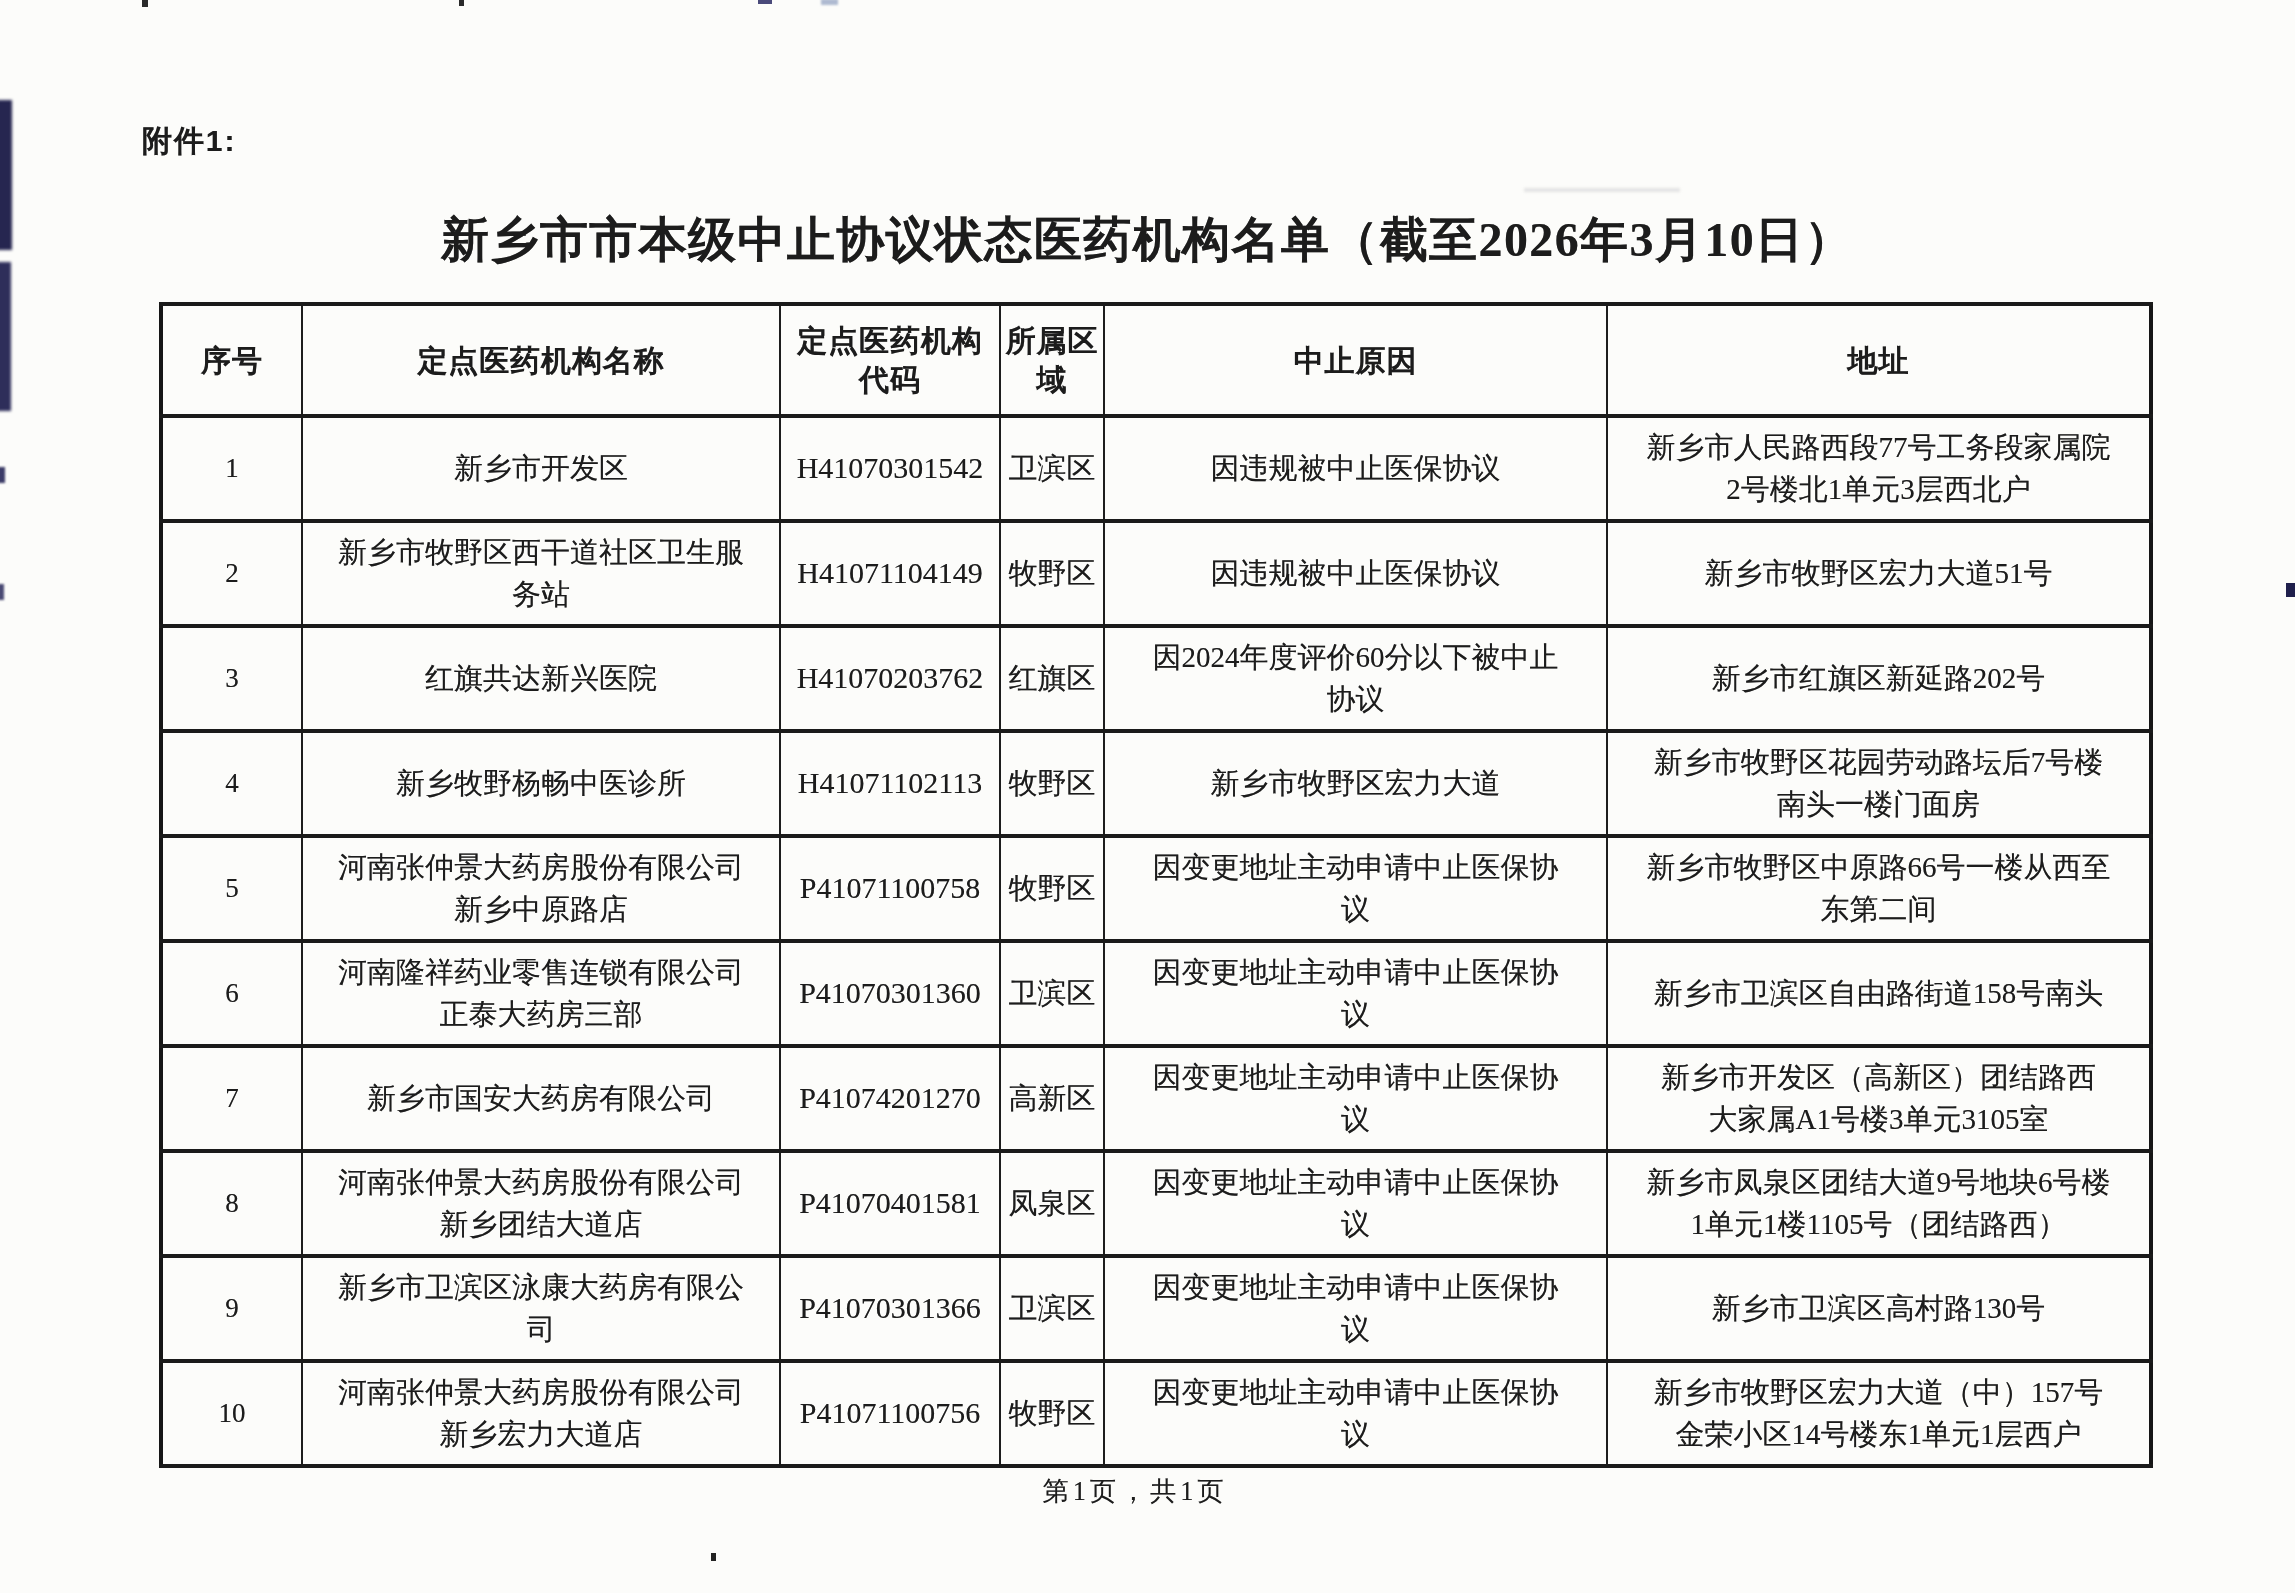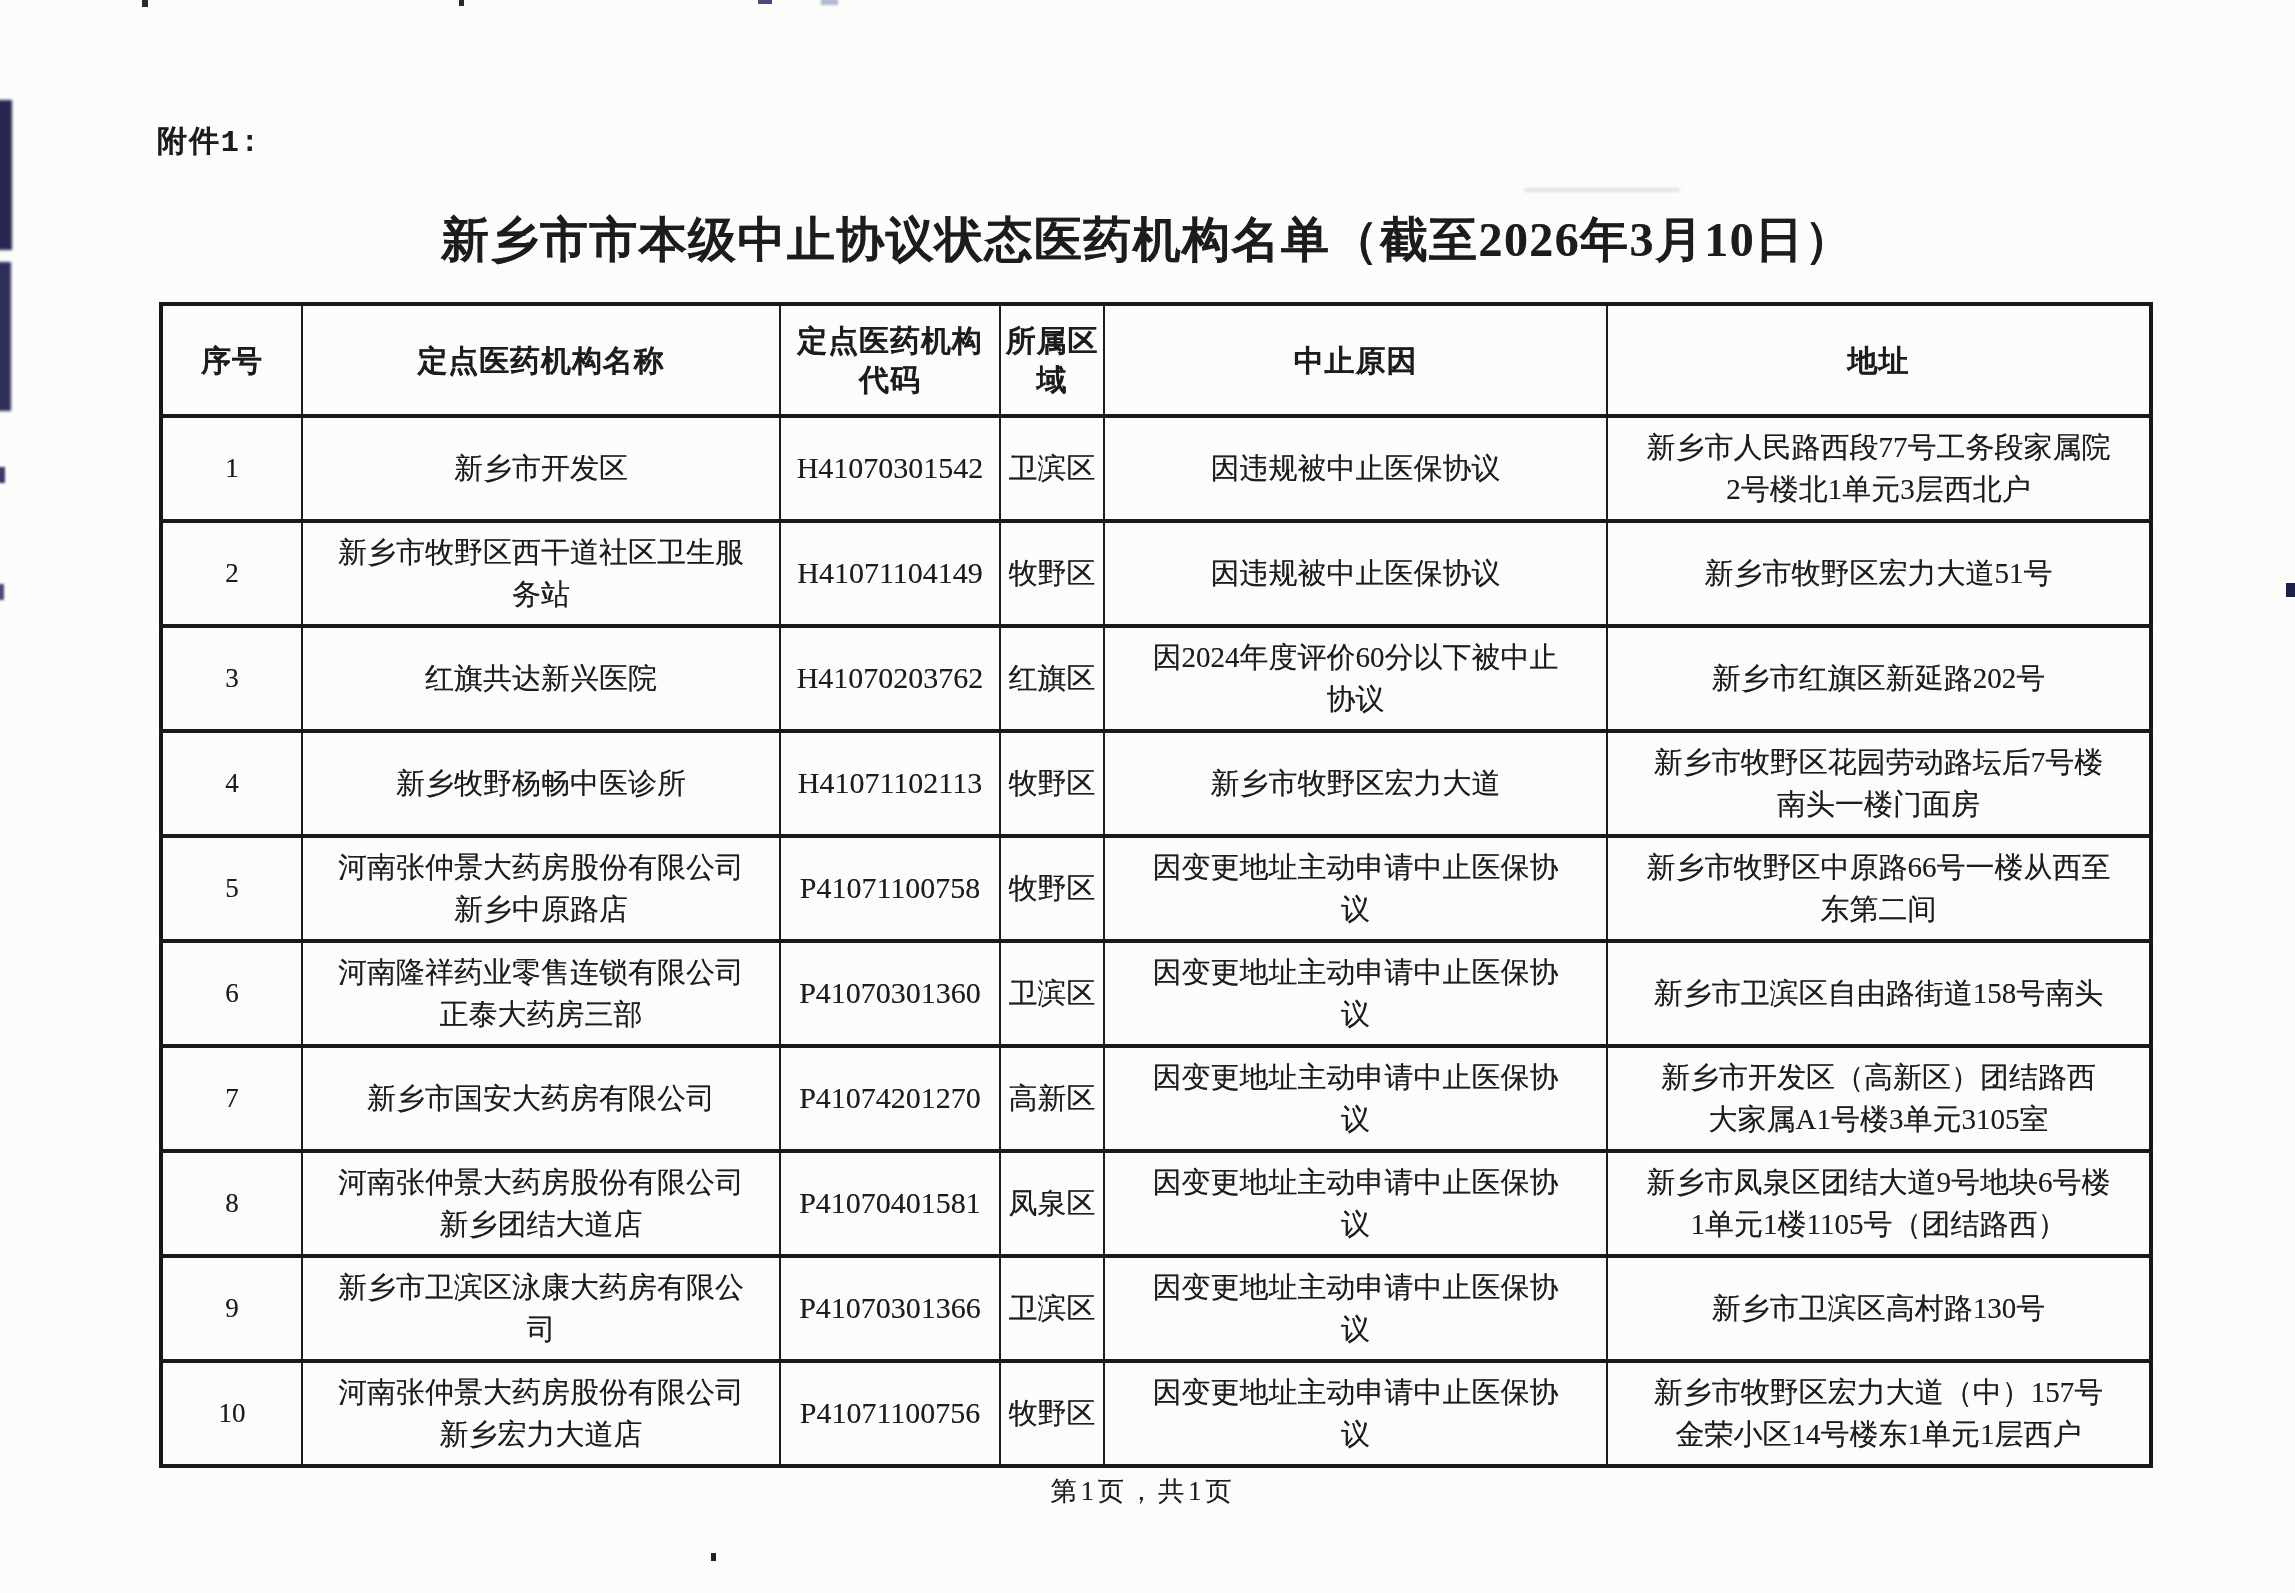--- a/index.html
+++ b/index.html
@@ -9,40 +9,40 @@
     position: relative;
     overflow: hidden;
     background: #fcfcfa;
     font-family: "Liberation Serif", "DejaVu Serif", serif;
     color: var(--ink, #1c1c1c);
   }
 
   
   .attachment-label {
     position: absolute;
-    left: 157px; top: 121px;
-    font-family: Liberation Mono, monospace;
+    left: 142px; top: 121px;
+    font-family: Liberation Sans, sans-serif;
     font-weight: bold;
     font-size: 30px;
     letter-spacing: 1.9px;
     text-shadow: 0 0 0.5px rgba(0,0,0,.45);
   }
   .doc-title {
     position: absolute;
     left: 0; top: 208px; width: 100%;
     text-align: center;
     font-weight: bold;
     font-size: 48px;
     letter-spacing: 1.4px;
     white-space: nowrap;
     text-shadow: 0 0 0.5px rgba(0,0,0,.5);
   }
   .doc-footer {
     position: absolute;
-    left: 148px; top: 1474px; width: 1990px;
+    left: 140px; top: 1474px; width: 1990px;
     text-align: center;
     font-size: 26.4px;
     letter-spacing: 3.8px;
     text-shadow: 0 0 0.5px rgba(0,0,0,.4);
   }
 
   
   table.doc-table {
     position: absolute;
     left: 159px; top: 302px;

